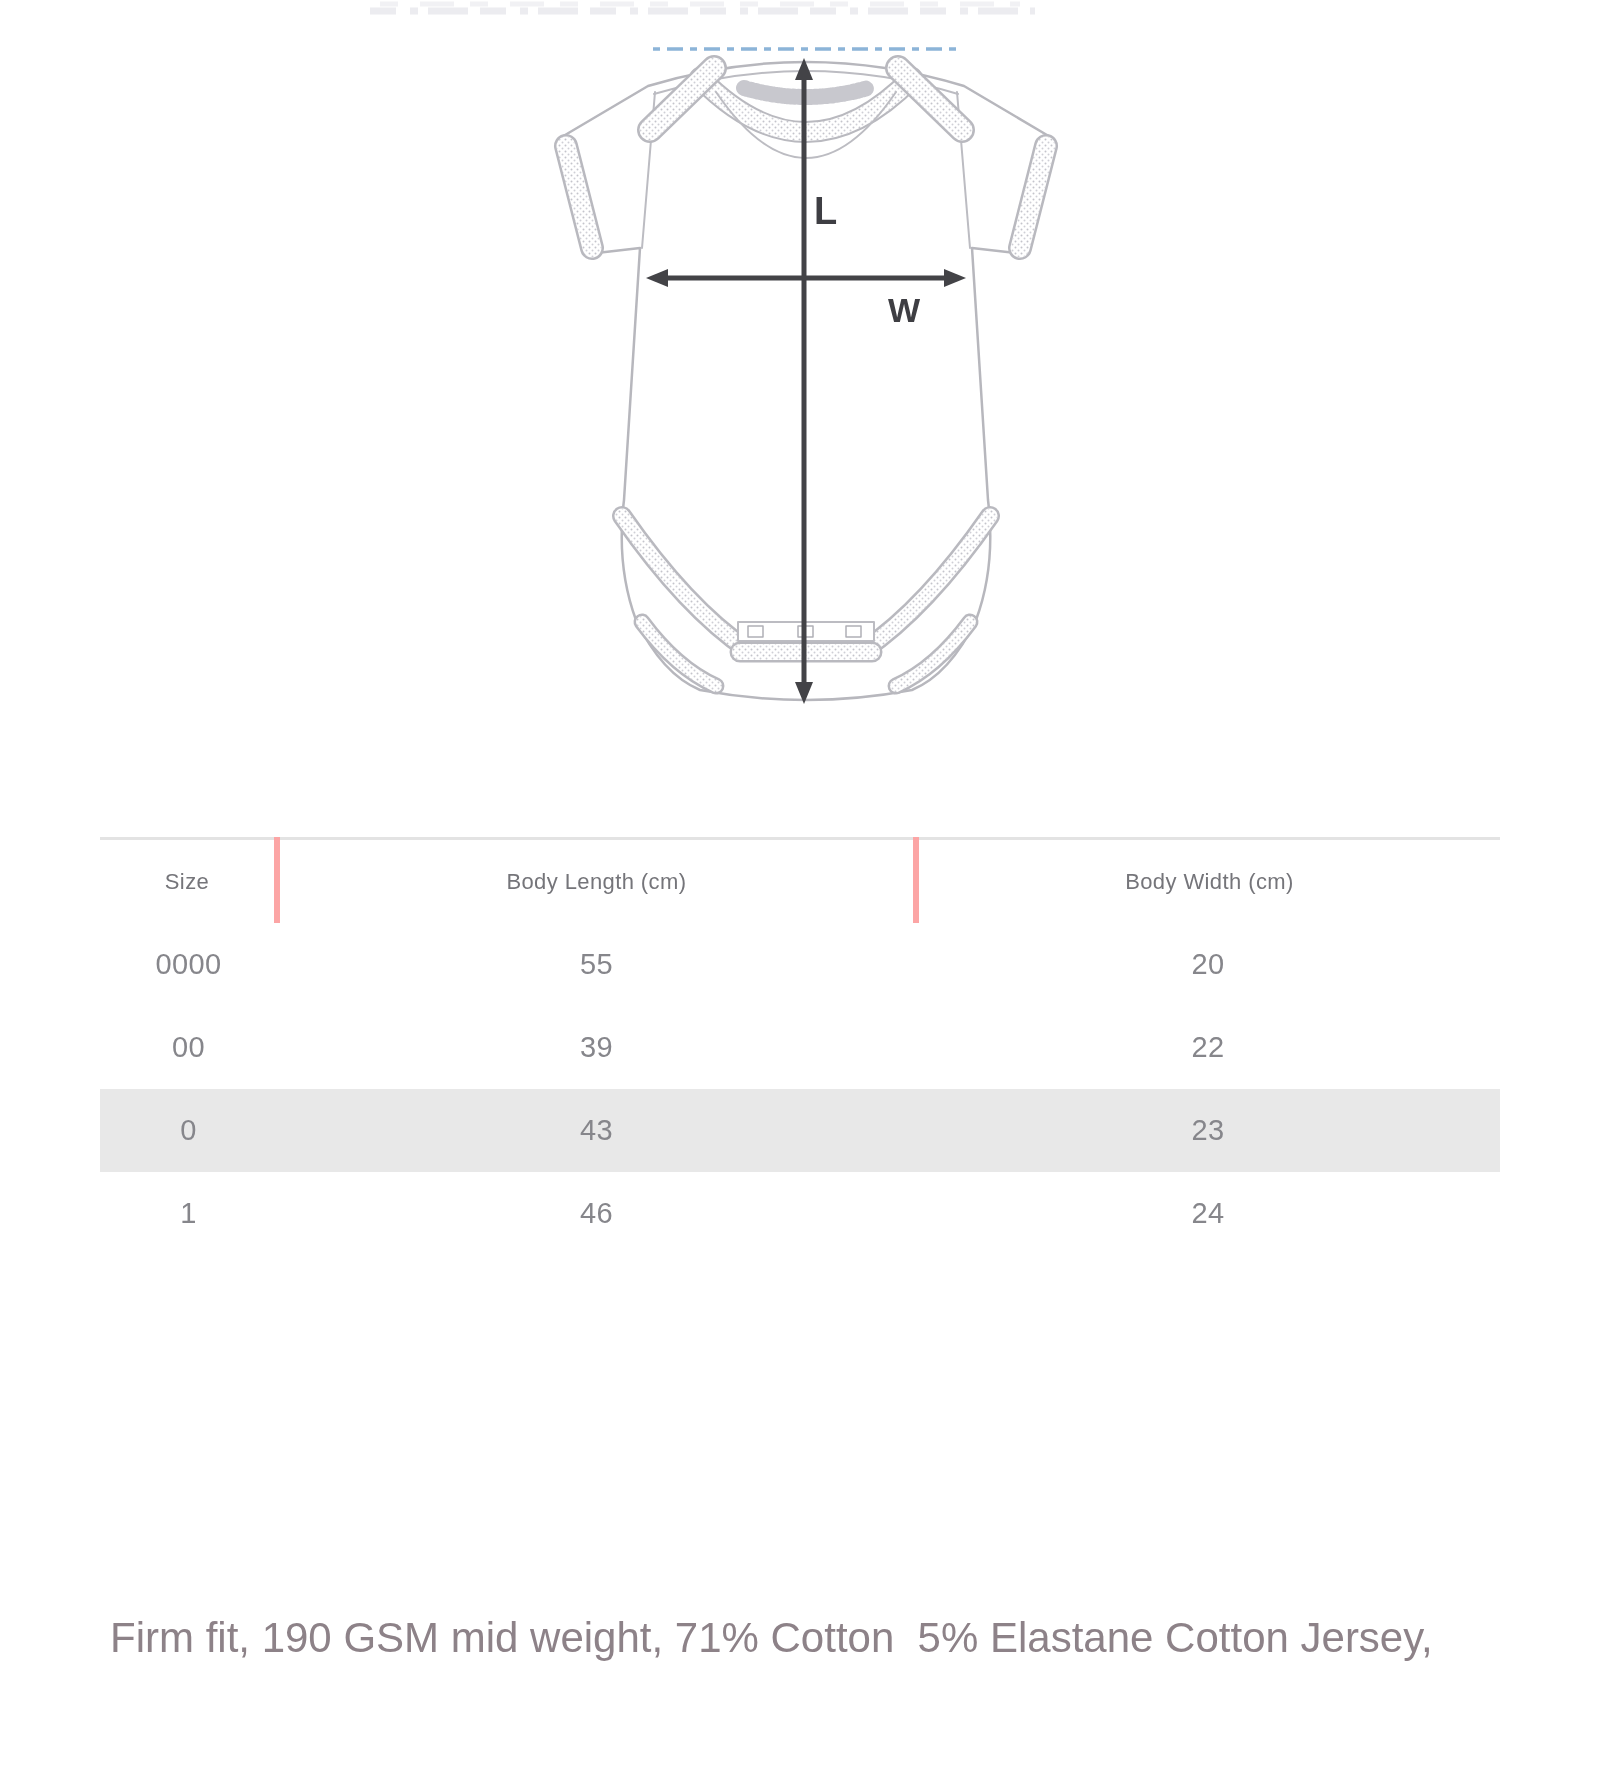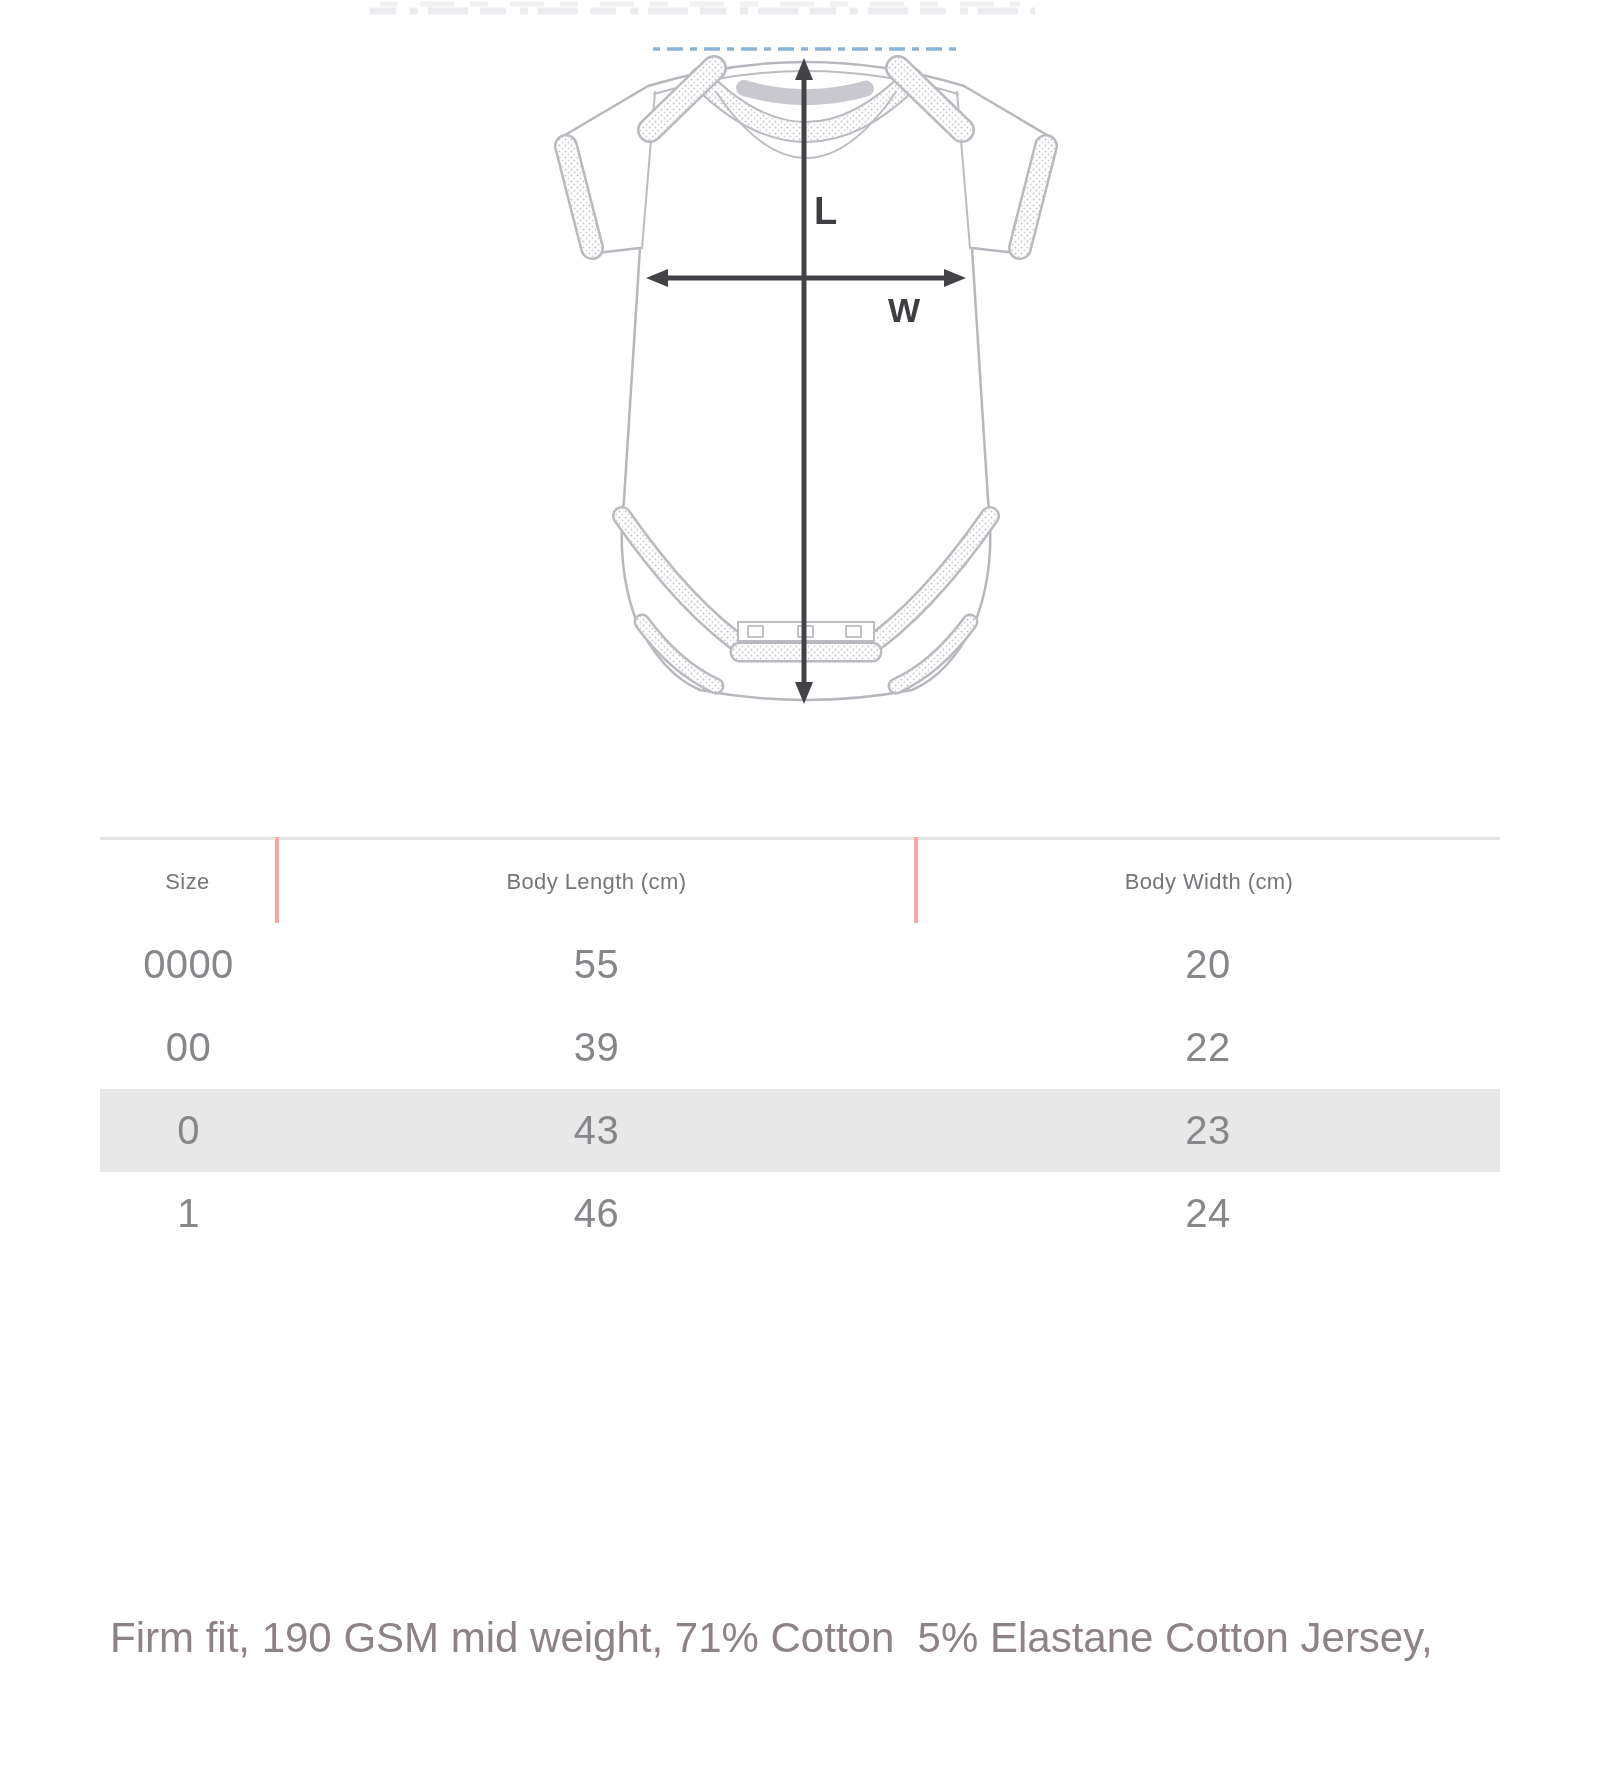--- a/index.html
+++ b/index.html
@@ -12,22 +12,22 @@
   
   #size-table{position:absolute;left:100px;top:837px;width:1400px;
               border-collapse:collapse;table-layout:fixed;
               border-top:3px solid #e3e3e3;
               font-weight:300;letter-spacing:0.4px;}
   #size-table col.c1{width:12.64%;}
   #size-table col.c2{width:45.64%;}
   #size-table col.c3{width:41.72%;}
   #size-table th{height:83px;font-size:22px;font-weight:300;color:#75757a;
                  text-align:center;vertical-align:middle;padding:0;}
-  #size-table th + th{border-left:4px solid #fca5a5;margin-left:32px;}
-  #size-table td{height:83px;font-size:40px;font-weight:300;color:#86868b;
+  #size-table th + th{border-left:6px solid #fca5a5;margin-left:32px;}
+  #size-table td{height:83px;font-size:29px;font-weight:300;color:#86868b;
                  text-align:center;vertical-align:middle;padding:0;}
   #size-table tr.shaded td{background:#e8e8e8;}
 
   
   #description{position:absolute;left:110px;top:1458px;width:1390px;
                font-size:42px;line-height:72px;color:#8d8288;
                font-weight:400;white-space:pre-wrap;}
 </style>
 </head>
 <body>

